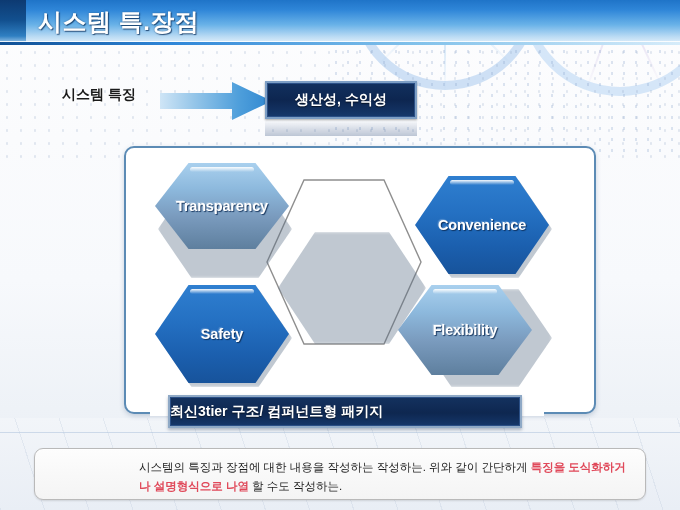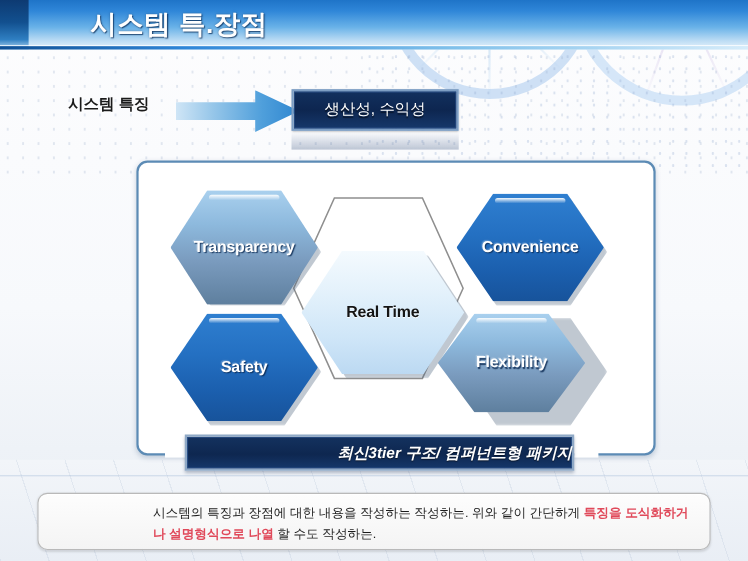--- a/index.html
+++ b/index.html
@@ -75,21 +75,20 @@
   }
   #header .underline2 {
     position:absolute; left:0; bottom:3px; width:680px; height:1px;
     background:rgba(255,255,255,.85);
   }
   #slide-title {
     position:absolute; left:38px; top:6px;
     font-size:24px; font-weight:bold; color:#ffffff; letter-spacing:.5px;
     text-shadow:1px 1px 1px rgba(10,45,90,.75), 0 0 2px rgba(10,45,90,.5);
     white-space:nowrap;
-    margin-left:44px;
   }
 
   
   #flow-label {
     position:absolute; left:62px; top:86px;
     font-size:14px; font-weight:bold; color:#1a1a1a;
     text-shadow:0 1px 0 rgba(255,255,255,.9);
     white-space:nowrap;
   }
   #flow-arrow {
@@ -97,21 +96,21 @@
   }
 
   #kpi-box {
     position:absolute; left:265px; top:81px; width:152px; height:38px;
     background:linear-gradient(to bottom,#12305e,#0d2650 50%,#16386b);
     border:2px solid #7d9ec4;
     box-shadow:0 1px 2px rgba(0,0,0,.35), inset 0 0 0 1px #2a4f86;
     display:flex; align-items:center; justify-content:center;
   }
   #kpi-box span {
-    font-size:14px; font-weight:normal; color:#ffffff; white-space:nowrap;
+    font-size:14px; font-weight:bold; color:#ffffff; white-space:nowrap;
     text-shadow:0 1px 1px rgba(0,0,0,.6);
   }
   #kpi-reflection {
     position:absolute; left:265px; top:120px; width:152px; height:16px;
     background:linear-gradient(to bottom, rgba(30,60,110,.28), rgba(30,60,110,0));
     transform:scaleY(-1);
     filter:blur(.4px);
   }
 
   
@@ -163,21 +162,21 @@
     position:absolute; left:262px; top:175px; width:160px; height:170px;
     pointer-events:none;
   }
 
   
   #bottom-banner {
     position:absolute; left:168px; top:395px; width:354px; height:33px;
     background:linear-gradient(to bottom,#14325f,#0e2750 55%,#15376a);
     border:2px solid #8fa9c6;
     box-shadow:0 2px 3px rgba(40,60,95,.35), inset 0 0 0 1px #2a4f86;
-    display:flex; align-items:center; justify-content:flex-end;font-style:italic;
+    display:flex; align-items:center; justify-content:flex-start;
   }
   #bottom-banner span {
     font-size:14px; font-weight:bold; color:#ffffff; white-space:nowrap;
     text-shadow:0 1px 1px rgba(0,0,0,.55);
   }
 
   
   #advice-box {
     position:absolute; left:34px; top:448px; width:612px; height:52px;
     background:linear-gradient(to bottom,#fdfdfd,#f4f4f4);
@@ -266,21 +265,21 @@
   </div>
   <div id="kpi-reflection"></div>
 
   <div id="main-panel">
 
     <svg id="connector-hex" viewBox="0 0 160 170" style="left:138px; top:29px;">
       <polygon points="40,3 120,3 157,85 120,167 40,167 3,85" fill="none" stroke="#8f8f8f" stroke-width="1.4"></polygon>
     </svg>
 
     <div class="hex-shadow" style="left:32px; top:32px; width:134px; height:98px;"></div>
-    <div class="hex grad-light" style="left:29px; top:25px; width:134px; height:104px;">
+    <div class="hex grad-light" style="left:29px; top:15px; width:134px; height:86px;">
       <div class="hex-gloss"></div>
       <span class="hex-label light">Transparency</span>
     </div>
 
     <div class="hex-shadow" style="left:292px; top:32px; width:134px; height:98px;"></div>
     <div class="hex grad-deep" style="left:289px; top:28px; width:134px; height:98px;justify-content:center;">
       <div class="hex-gloss"></div>
       <span class="hex-label light">Convenience</span>
     </div>
 
@@ -290,23 +289,20 @@
       <span class="hex-label light">Safety</span>
     </div>
 
     <div class="hex-shadow" style="left:292px; top:141px; width:134px; height:98px;"></div>
     <div class="hex grad-light" style="left:272px; top:137px; width:134px; height:90px;">
       <div class="hex-gloss"></div>
       <span class="hex-label light">Flexibility</span>
     </div>
 
     <div class="hex-shadow" style="left:152px; top:84px; width:148px; height:112px;"></div>
-    <div class="hex grad-pale" style="left:148px; top:80px; width:148px; height:112px;">
-      <span class="hex-label dark">Real Time</span>
-    </div>
 
   </div>
 
   <div class="panel-notch-l"></div>
   <div class="panel-notch-r"></div>
 
   <div id="bottom-banner">
     <span>최신3tier 구조/ 컴퍼넌트형 패키지</span>
   </div>
 

